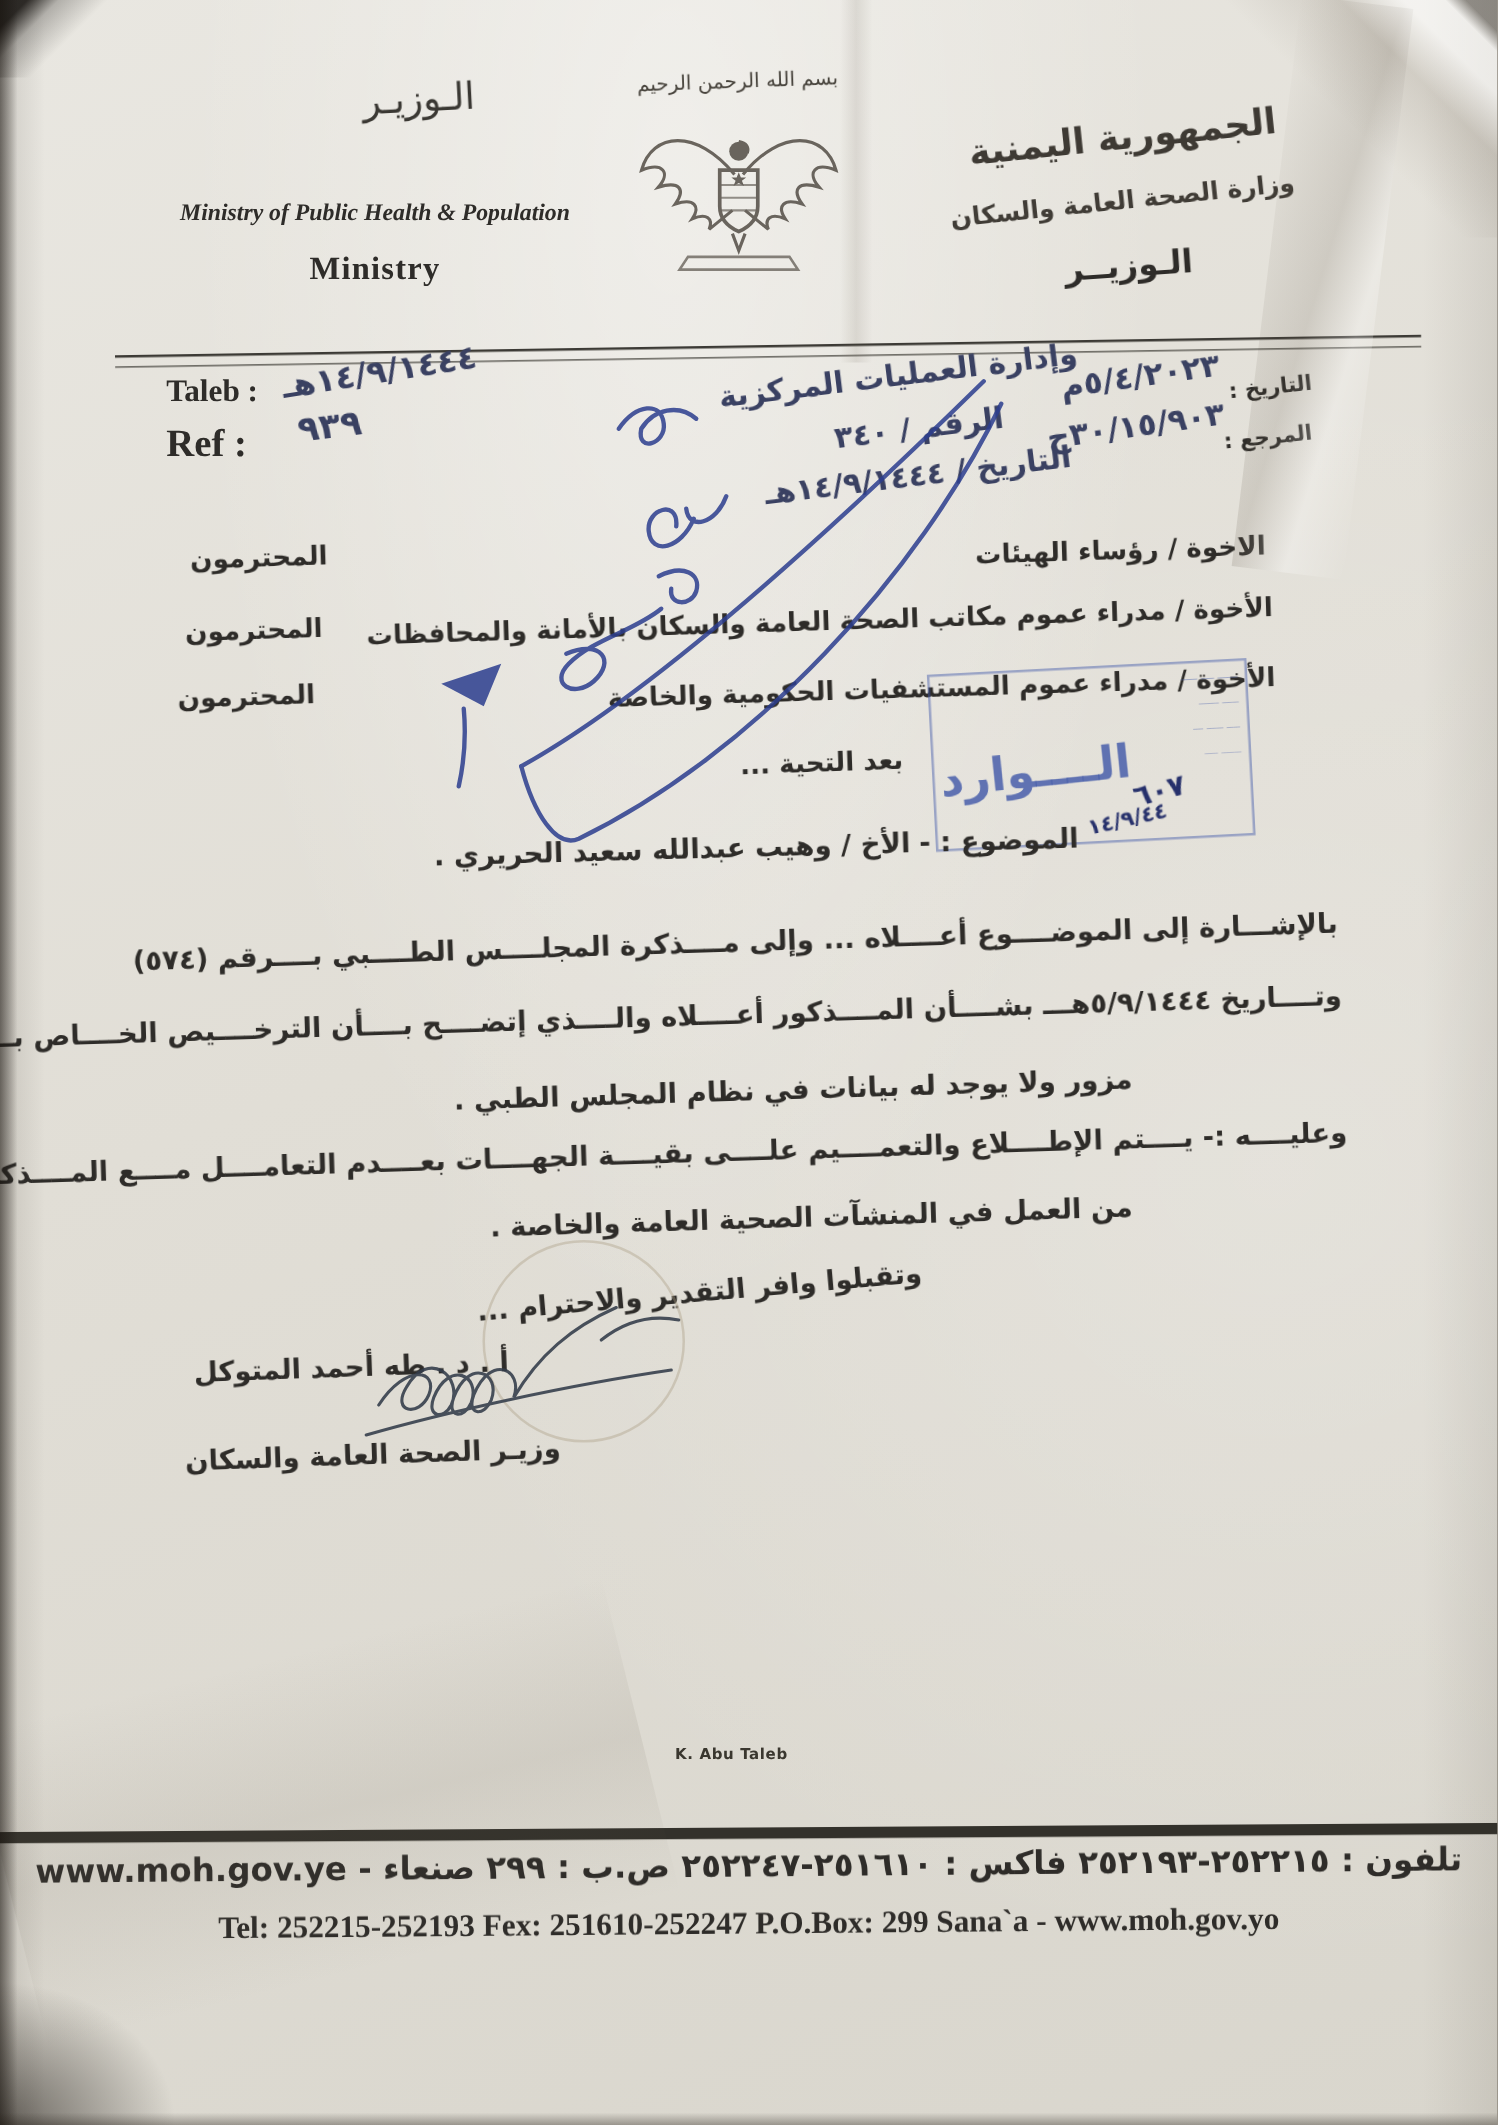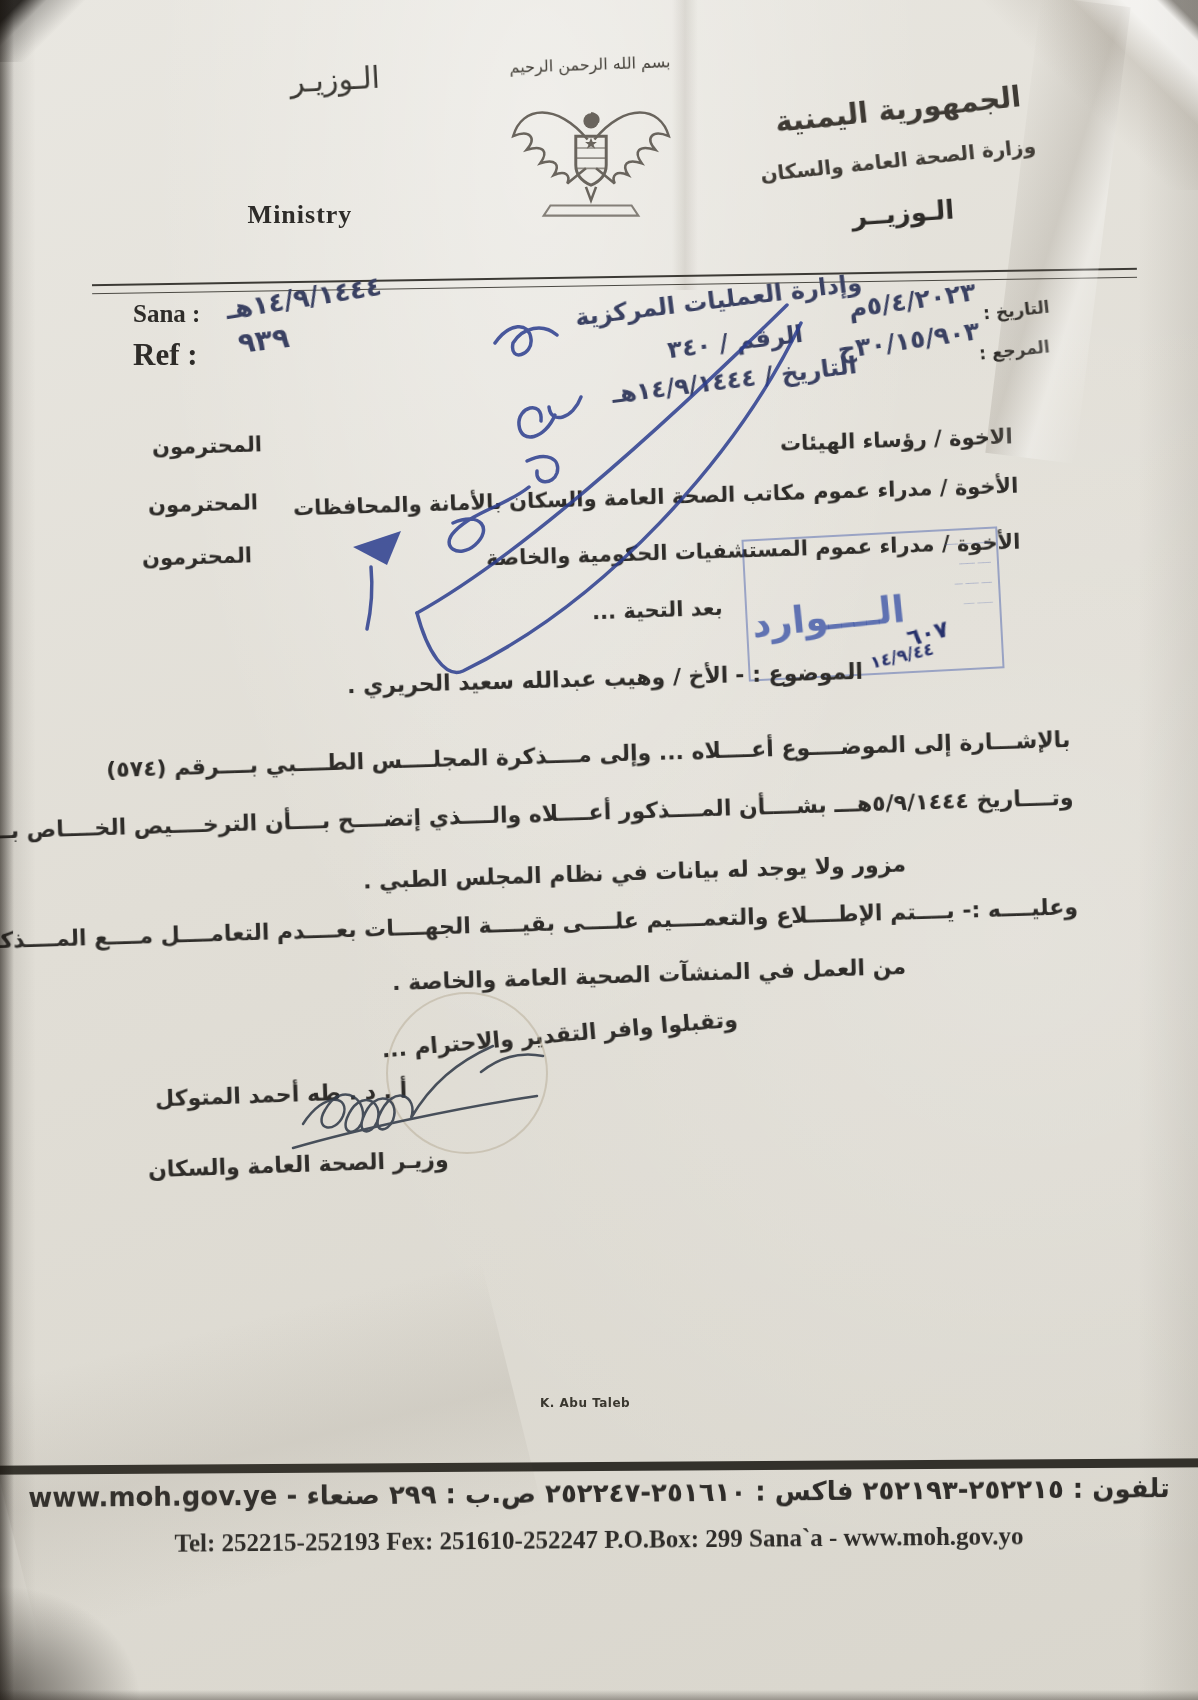--- a/index.html
+++ b/index.html
@@ -35,20 +35,21 @@
     border:2px solid rgba(62,86,168,.45);color:rgba(62,86,168,.55);
   }
   .circ{left:386px;top:992px;width:158px;height:158px;border:2.5px solid rgba(168,154,130,.38);border-radius:50%;filter:blur(.6px);}
 </style>
 </head>
 <body>
 
 <div class="sheet">
 
   <div class="abs ar hand" style="left:245px;top:62px;width:180px;text-align:center;font-size:30px;color:#3a3833;font-weight:400;transform:rotate(-3deg);filter:blur(.35px);">الـوزيـر</div>
+  <div class="abs print serif bold" style="left:105px;top:160px;width:390px;text-align:center;font-size:19px;font-style:italic;">Ministry of Public Health &amp; Population</div>
   <div class="abs print serif bold" style="left:170px;top:200px;width:260px;text-align:center;font-size:26px;letter-spacing:1px;">Ministry</div>
 
   <div class="abs ar print" style="left:480px;top:55px;width:220px;text-align:center;font-size:16px;color:#46423b;transform:rotate(-2deg);filter:blur(.5px);">بسم الله الرحمن الرحيم</div>
 
   <svg class="abs" style="left:498px;top:80px;opacity:.82;filter:blur(.4px);" width="186" height="158" viewBox="0 0 220 170">
     <g fill="none" stroke="#4d473f" stroke-width="3">
       <path d="M106,62 C70,18 28,22 18,58 C38,50 46,60 34,74 C54,68 60,76 50,90 C68,84 74,92 66,104 C80,98 86,104 82,114 L104,96"></path>
       <path d="M114,62 C150,18 192,22 202,58 C182,50 174,60 186,74 C166,68 160,76 170,90 C152,84 146,92 154,104 C140,98 134,104 138,114 L116,96"></path>
     </g>
     <circle cx="110" cy="40" r="9" fill="#4d473f"></circle>
@@ -59,21 +60,21 @@
     <path d="M104,118 l6,16 l6,-16" stroke="#4d473f" stroke-width="3" fill="none"></path>
     <path d="M62,140 l96,0 l8,12 l-112,0 z" fill="none" stroke="#4d473f" stroke-width="2.5" opacity=".8"></path>
   </svg>
 
   <div class="abs ar print bold" style="right:150px;top:92px;width:300px;text-align:center;font-size:29px;color:#3e3a34;transform:rotate(-6deg);filter:blur(.45px);">الجمهورية اليمنية</div>
   <div class="abs ar print bold" style="right:135px;top:148px;width:330px;text-align:center;font-size:20px;color:#403c36;transform:rotate(-6deg);filter:blur(.45px);">وزارة الصحة العامة والسكان</div>
   <div class="abs ar print bold" style="right:195px;top:198px;width:200px;text-align:center;font-size:26px;letter-spacing:2px;transform:rotate(-4deg);">الـوزيــر</div>
 
   <div class="abs rule"></div>
 
-  <div class="abs print serif bold" style="left:133px;top:300px;font-size:25px;">Sana :</div>
+  <div class="abs print serif bold" style="left:133px;top:300px;font-size:25px;">Taleb :</div>
   <div class="abs print serif bold" style="left:133px;top:337px;font-size:31px;">Ref :</div>
 
   <div class="abs ar hand" style="left:225px;top:283px;font-size:26px;transform:rotate(-9deg);">١٤/٩/١٤٤٤هـ</div>
   <div class="abs ar hand" style="left:238px;top:324px;font-size:28px;transform:rotate(-7deg);">٩٣٩</div>
 
   <div class="abs ar hand" style="right:335px;top:286px;font-size:24px;transform:rotate(-7deg);">وإدارة العمليات المركزية</div>
   <div class="abs ar hand" style="right:395px;top:328px;font-size:24px;transform:rotate(-7deg);">الرقم / ٣٤٠</div>
   <div class="abs ar hand" style="right:340px;top:366px;font-size:24px;transform:rotate(-7deg);">التاريخ / ١٤/٩/١٤٤٤هـ</div>
 
   <div class="abs ar print bold" style="right:148px;top:300px;font-size:17px;transform:rotate(-6deg);">التاريخ :</div>

